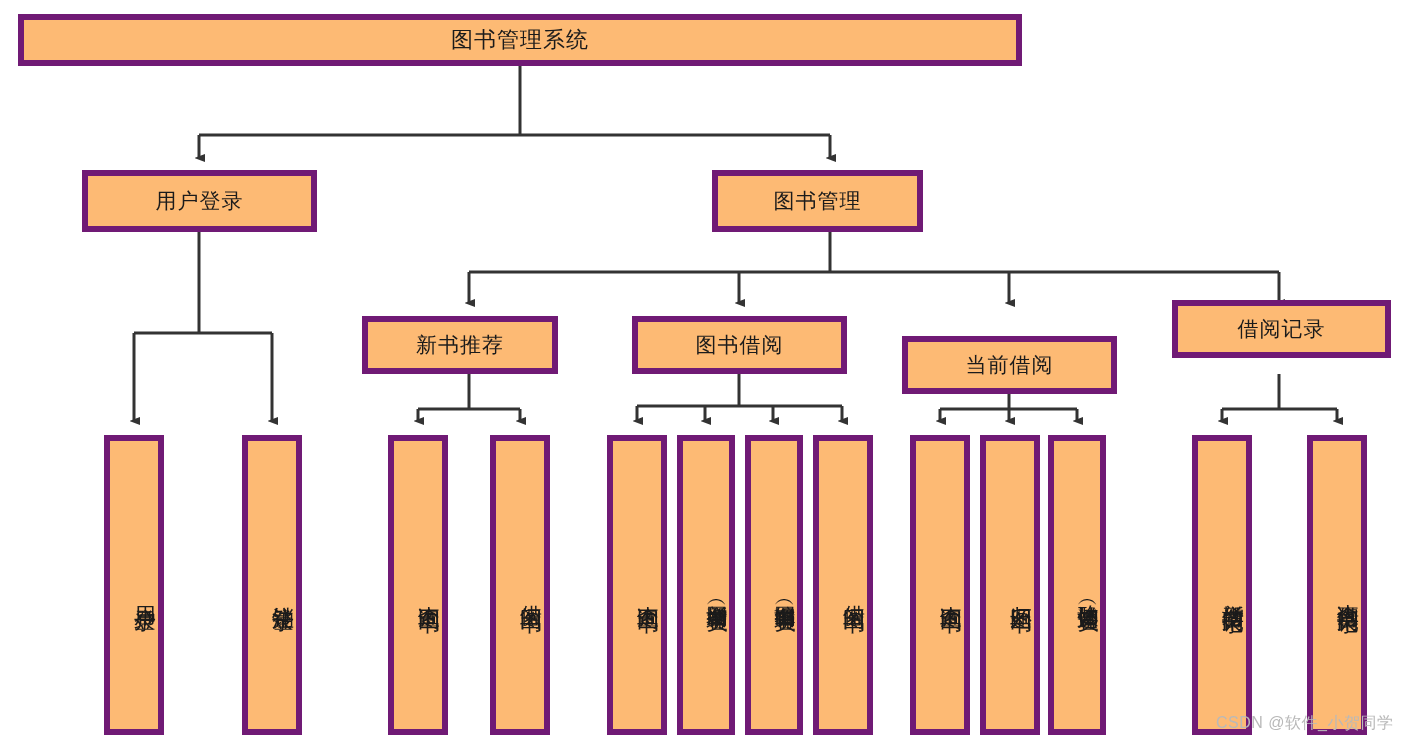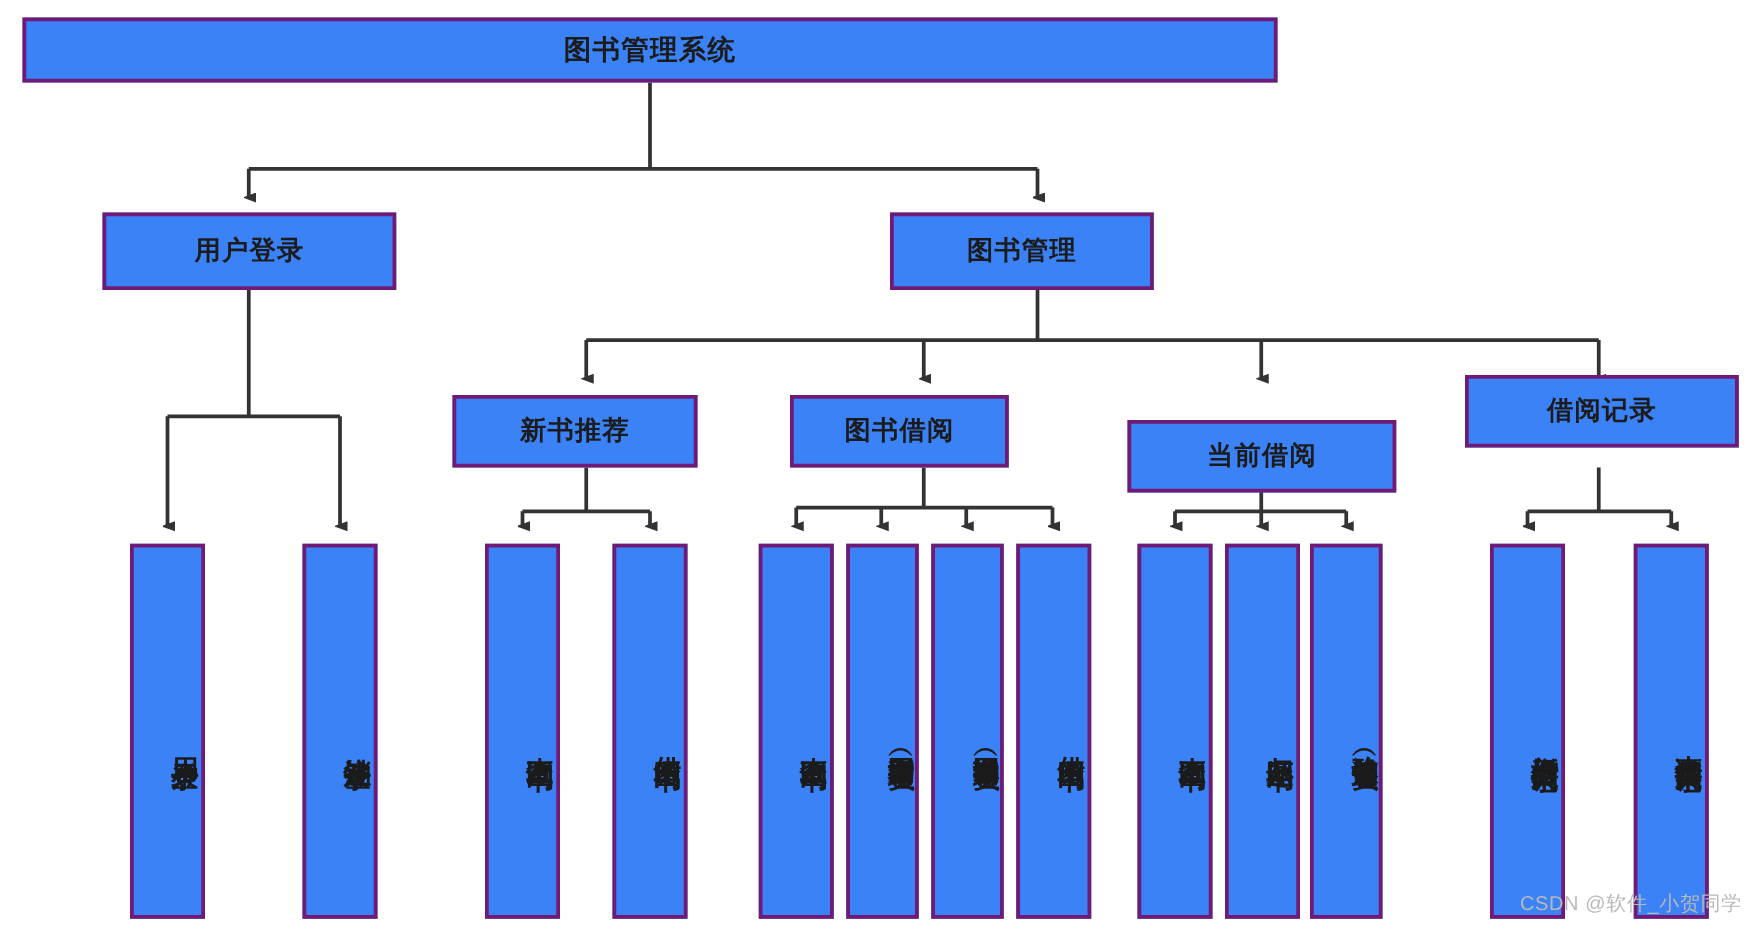--- a/index.html
+++ b/index.html
@@ -21,27 +21,26 @@
     position: absolute;
     left: 0;
     top: 0;
     width: 1405px;
     height: 747px;
     pointer-events: none;
   }
   .node {
     position: absolute;
     box-sizing: border-box;
-    background: #3b82f6;
-    border: 3px solid #701a75;
+    background: #fdba74;
+    border: 6px solid #701a75;
     display: flex;
     align-items: center;
     justify-content: center;
     color: #1b1b1b;
-    font-weight: bold;
   }
   .node.horiz {
     font-size: 21px;
     letter-spacing: 1px;
     line-height: 1.2;
   }
   .node.horiz.root {
     font-size: 22px;
   }
   .node.vert {
@@ -123,21 +122,21 @@
       <path d="M1337,409 L1337,421" marker-end="url(#arrow)"></path>
     </g>
   </svg>
 
   <div class="node horiz root" style="left:18px; top:14px; width:1004px; height:52px;">图书管理系统</div>
 
   <div class="node horiz" style="left:82px; top:170px; width:235px; height:62px;">用户登录</div>
   <div class="node horiz" style="left:712px; top:170px; width:211px; height:62px;">图书管理</div>
 
   <div class="node horiz" style="left:362px; top:316px; width:196px; height:58px;">新书推荐</div>
-  <div class="node horiz" style="left:632px; top:316px; width:175px; height:58px;">图书借阅</div>
+  <div class="node horiz" style="left:632px; top:316px; width:215px; height:58px;">图书借阅</div>
   <div class="node horiz" style="left:902px; top:316px; width:215px; height:58px;margin-top:20px;">当前借阅</div>
   <div class="node horiz" style="left:1172px; top:300px; width:219px; height:58px;">借阅记录</div>
 
   <div class="node vert" style="left:104px; top:435px; width:60px; height:300px;">用户登录</div>
   <div class="node vert" style="left:242px; top:435px; width:60px; height:300px;">注销登录</div>
 
   <div class="node vert" style="left:388px; top:435px; width:60px; height:300px;">查询图书</div>
   <div class="node vert" style="left:490px; top:435px; width:60px; height:300px;">借阅图书</div>
 
   <div class="node vert" style="left:607px; top:435px; width:60px; height:300px;">查询图书</div>

